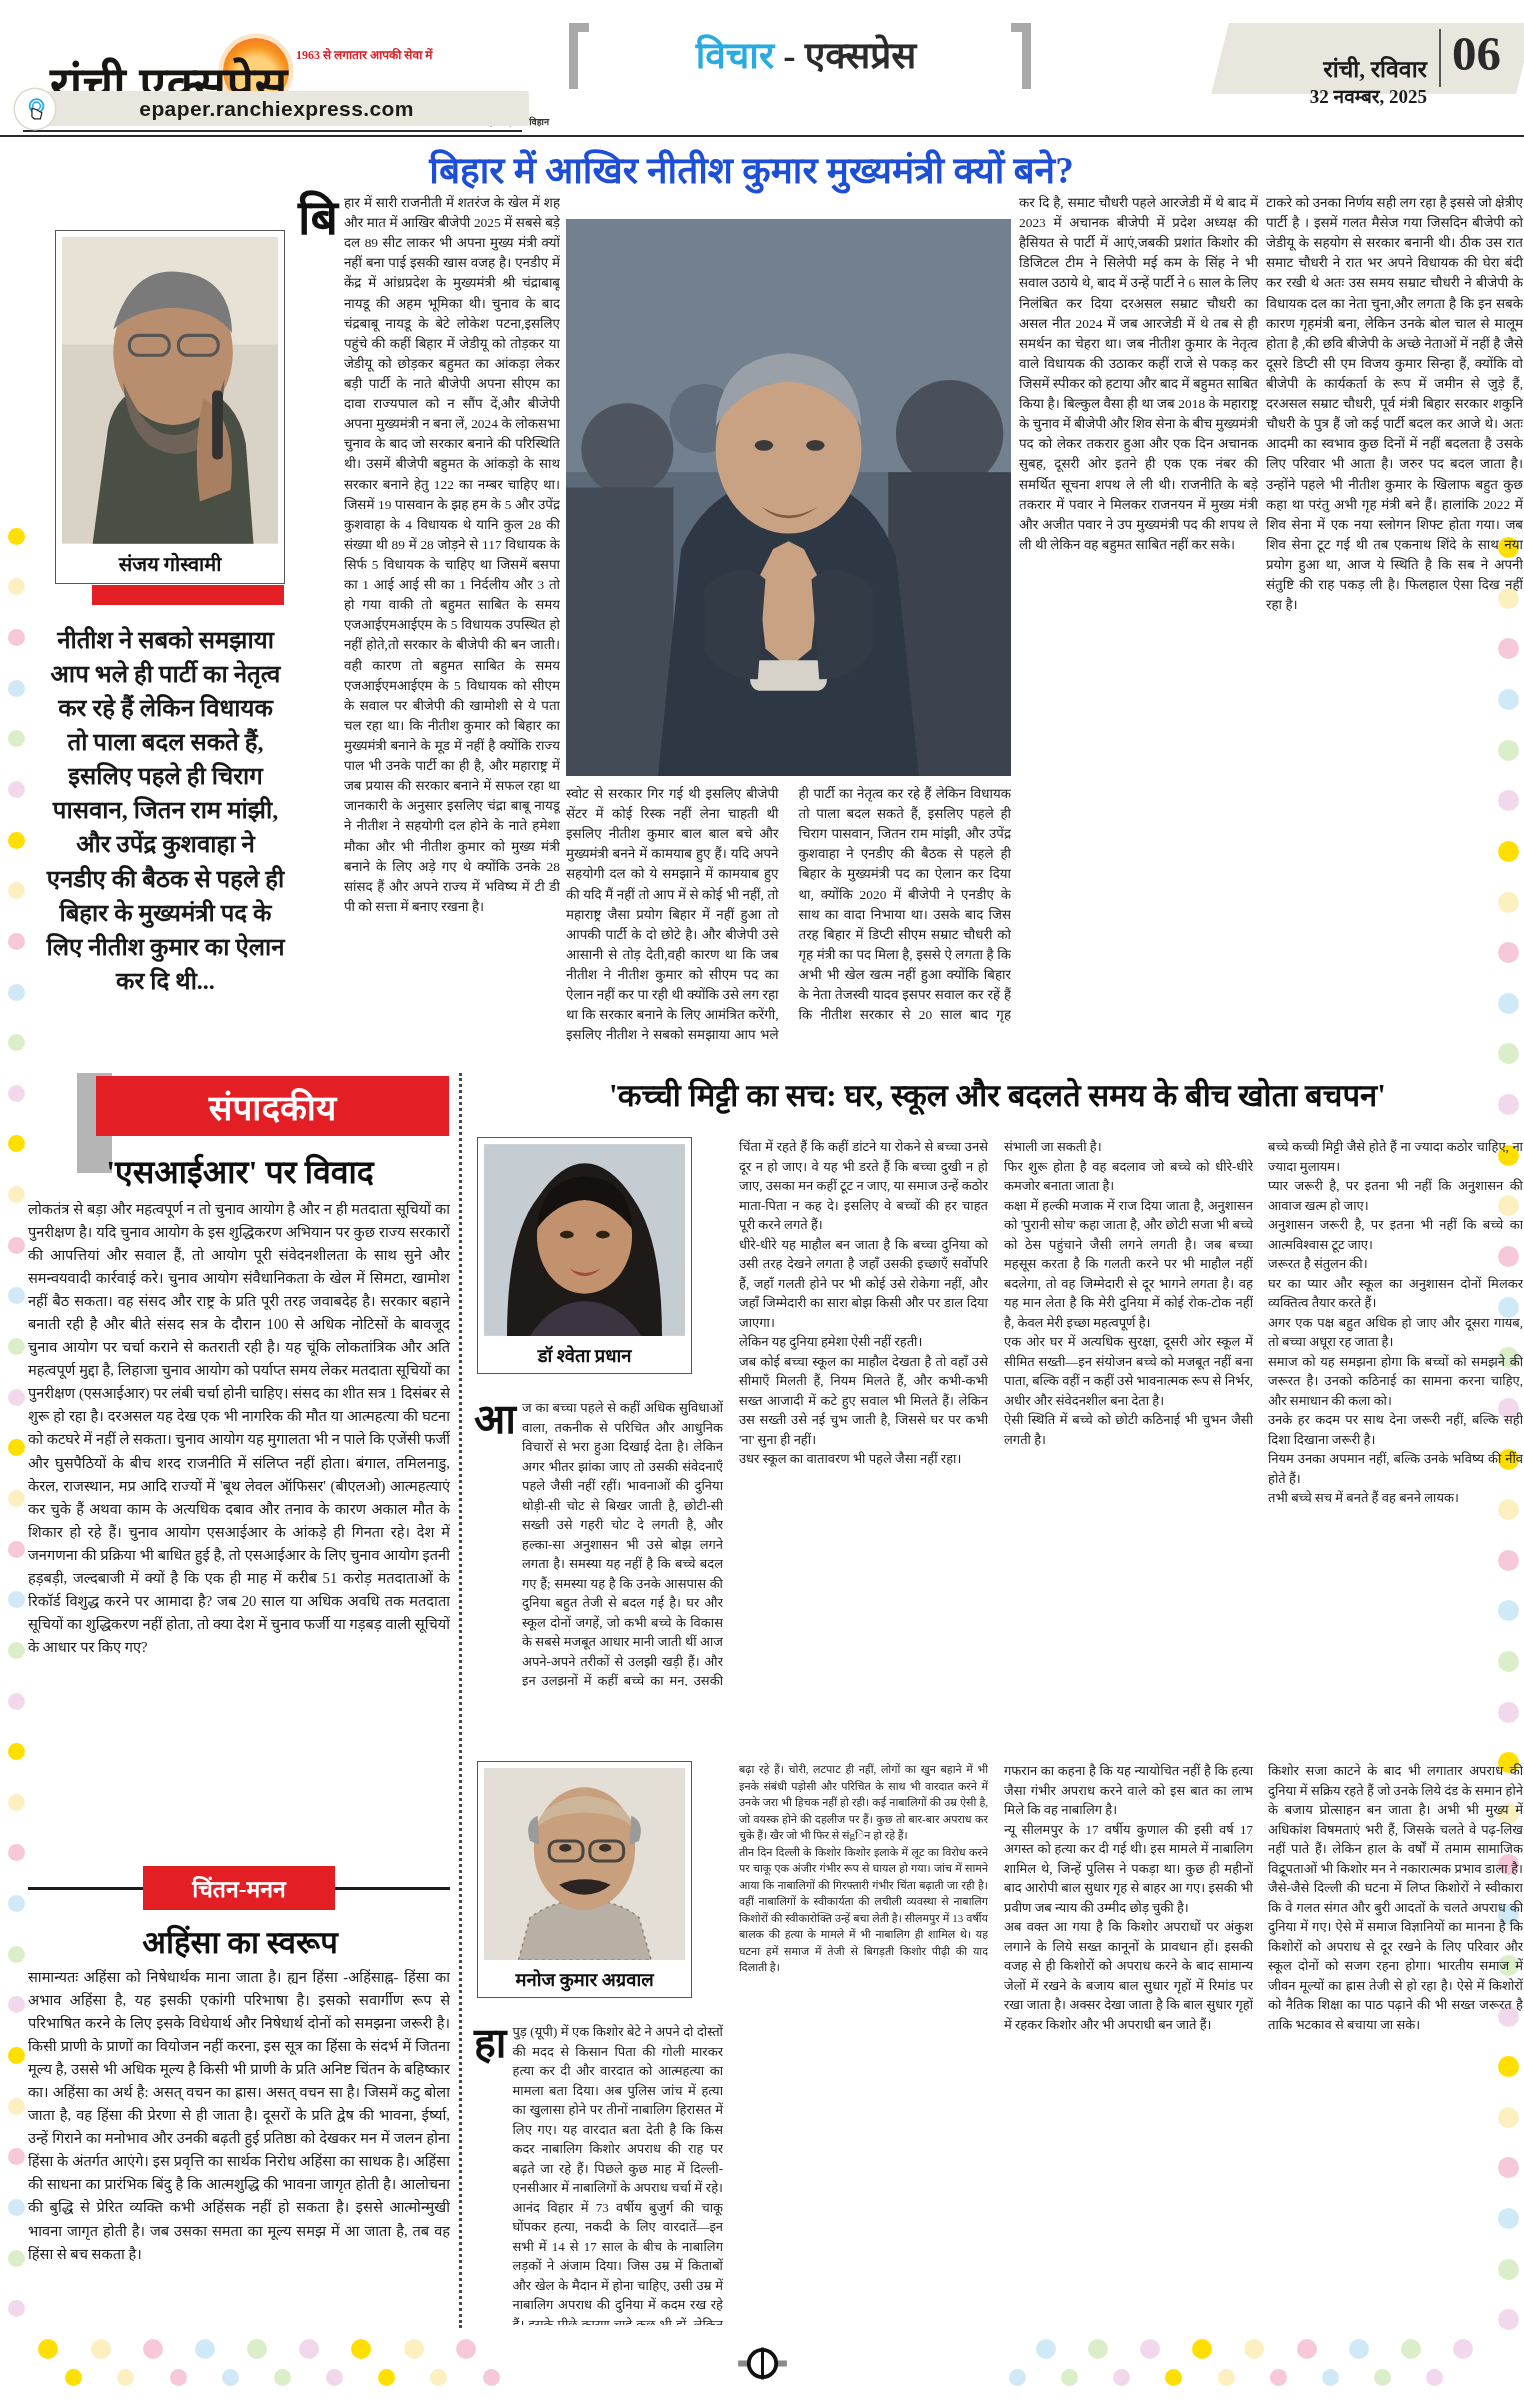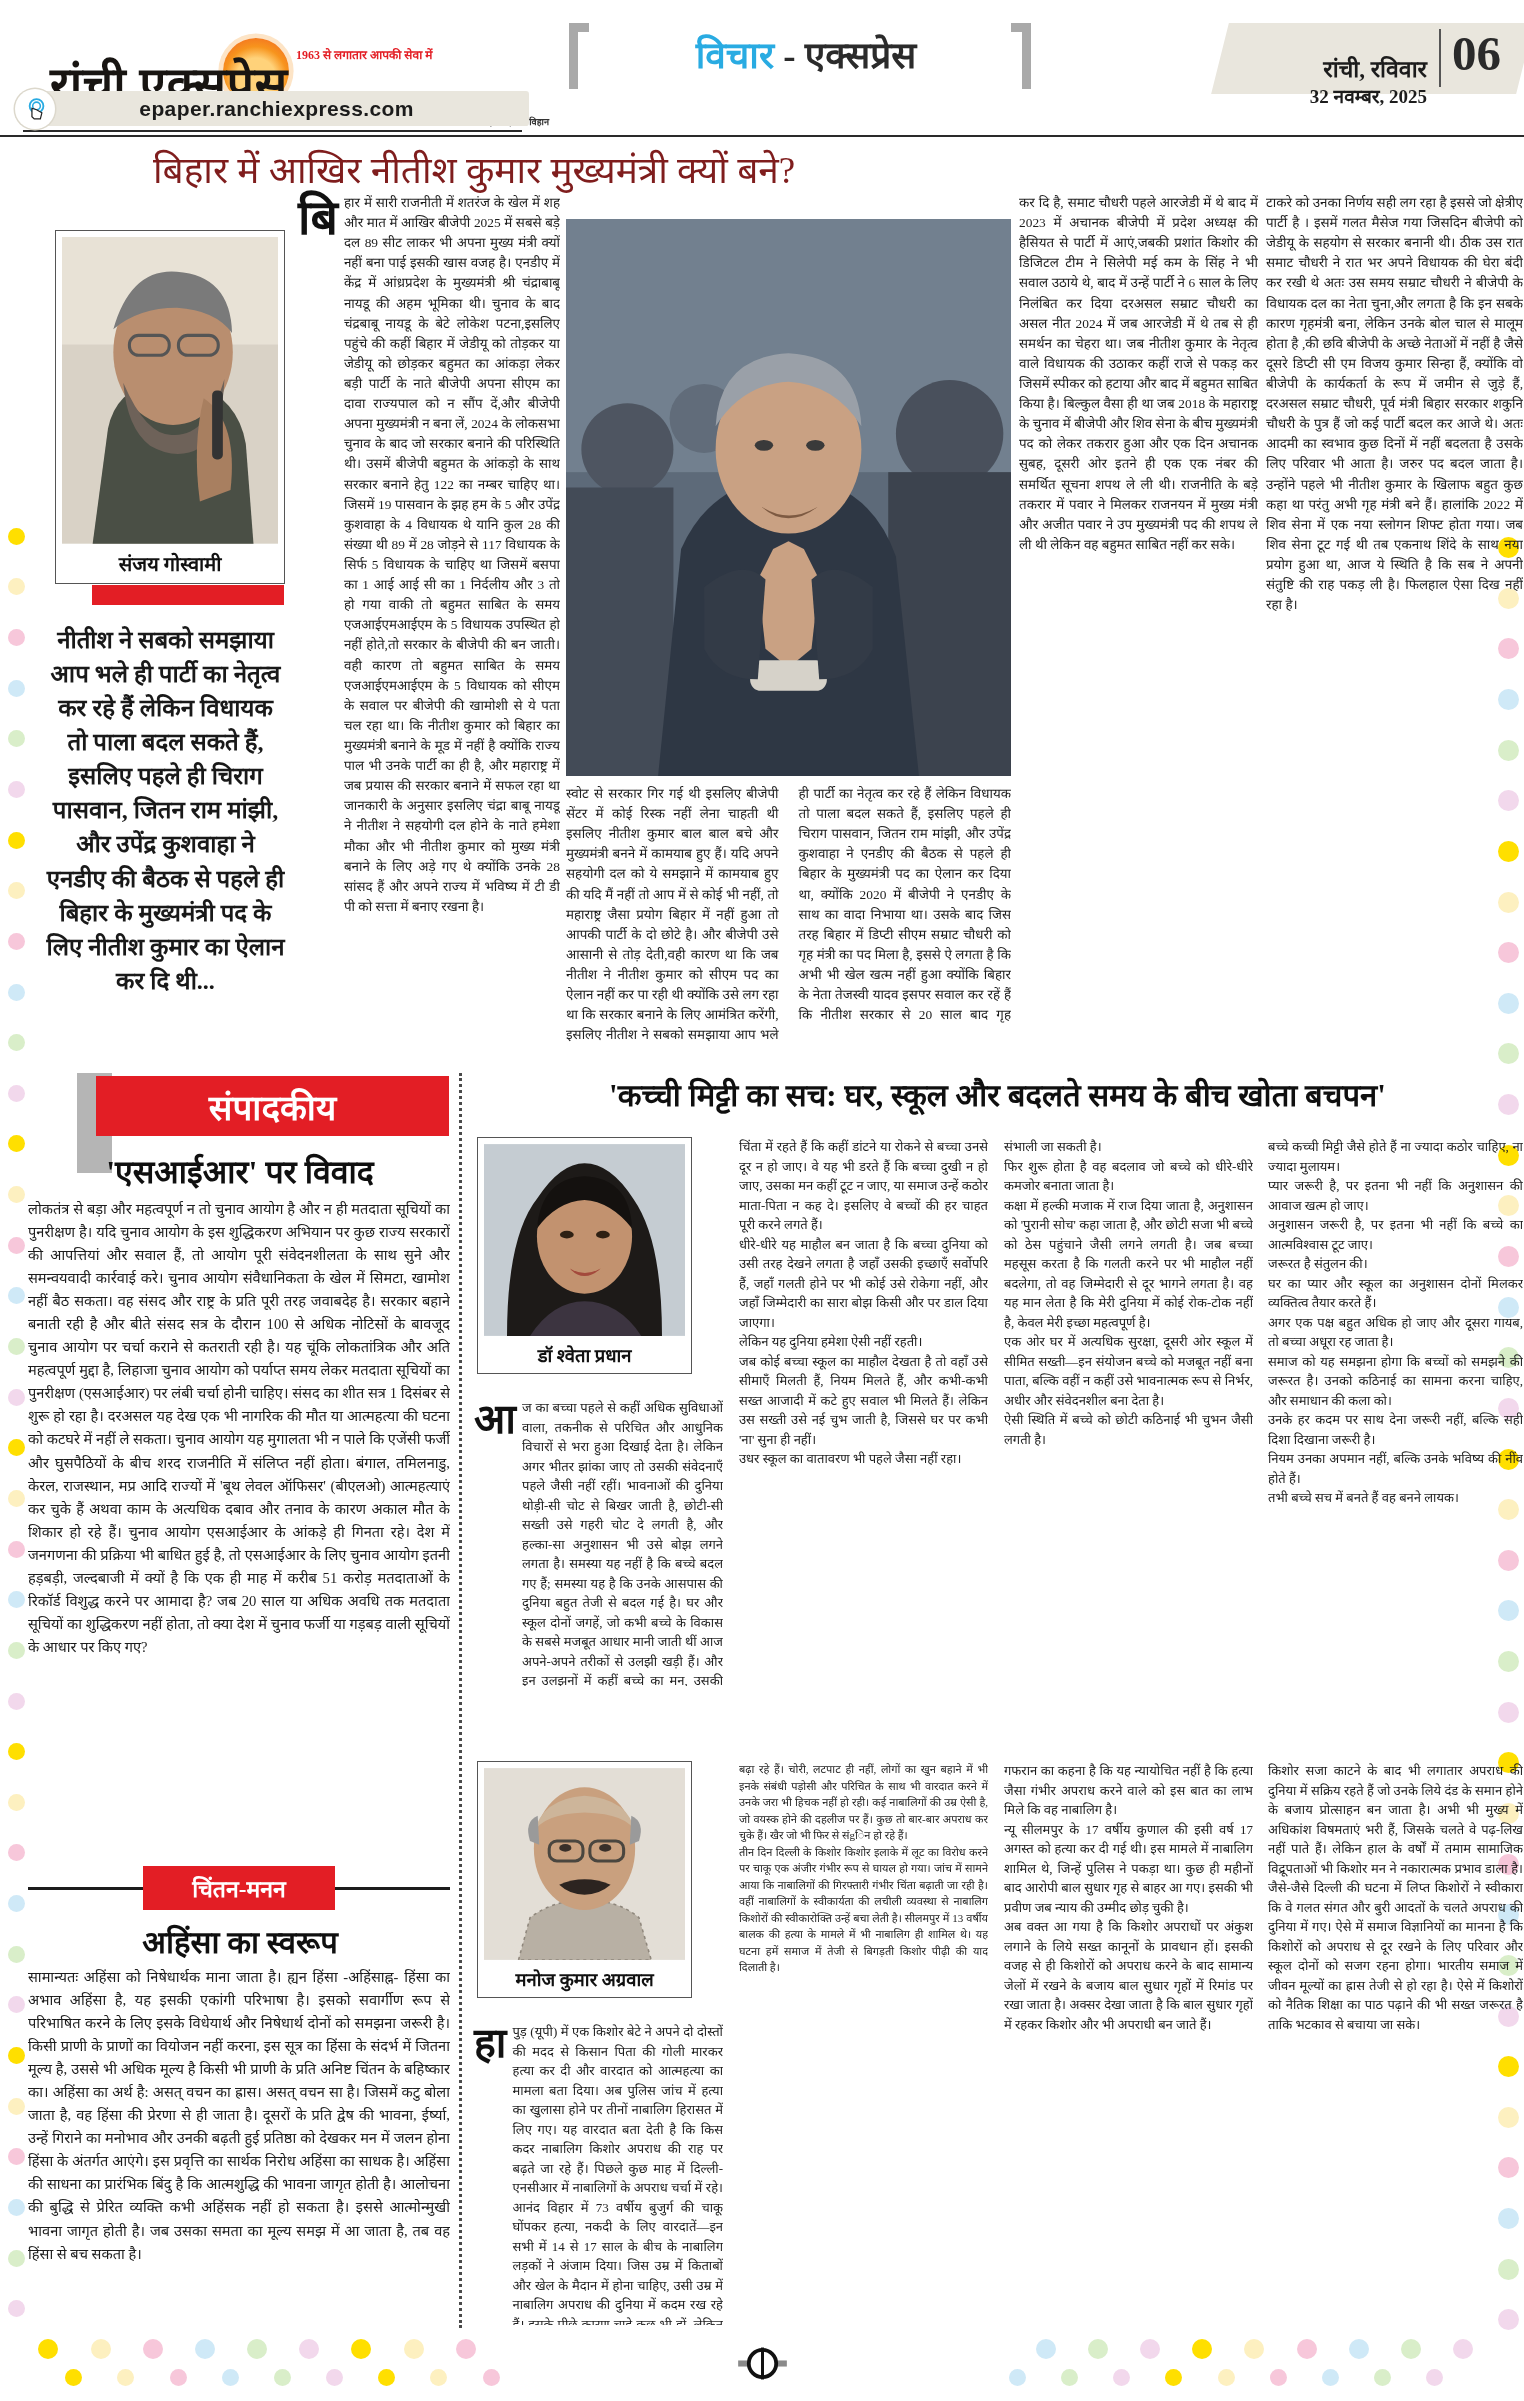--- a/index.html
+++ b/index.html
@@ -24,21 +24,21 @@
   .bracket{position:absolute;width:20px;height:66px;}
   .bracket:before{content:"";position:absolute;top:0;bottom:0;width:9.2px;background:#a9a9a9;}
   .bracket:after{content:"";position:absolute;left:0;right:0;height:9.2px;background:#a9a9a9;}
   .bracket.l:before{left:0;} .bracket.l:after{top:0;left:0;width:20px;}
   .bracket.r:before{right:0;} .bracket.r:after{top:0;right:0;width:20px;}
   .datepanel{background:#e9e6dd;transform:skewX(-14deg);}
   .datetext{font-weight:bold;text-align:right;line-height:1.25;}
   .pagenum{font-weight:bold;font-size:49px;line-height:1;color:#2a2a2a;}
   .hrule{background:#2a2a2a;height:2.3px;}
   
-  .lead-headline{font-weight:normal;font-size:37px;color:#7f1d1d;}
+  .lead-headline{font-weight:bold;font-size:37px;text-align:center;color:#1d4ed8;}
   .photo-frame{border:1.5px solid #555;background:#fff;padding:6.1px;}
   .caption{font-weight:bold;font-size:20px;text-align:center;padding-top:6.1px;color:#111;}
   .redbar{background:#e31e25;height:20px;}
   .pullquote{font-weight:bold;font-size:24px;line-height:1.42;text-align:center;color:#191919;}
   
   .edit-box{background:#e31e25;display:flex;align-items:center;justify-content:center;}
   .edit-box span{color:#fff;font-weight:bold;font-size:35px;}
   .gray-L{background:#b5b5b5;}
   .edit-headline{font-weight:bold;font-size:32px;text-align:center;color:#0f0f0f;}
   .edit-body{font-size:14.6px;line-height:1.58;text-align:justify;white-space:pre-line;overflow:hidden;}

